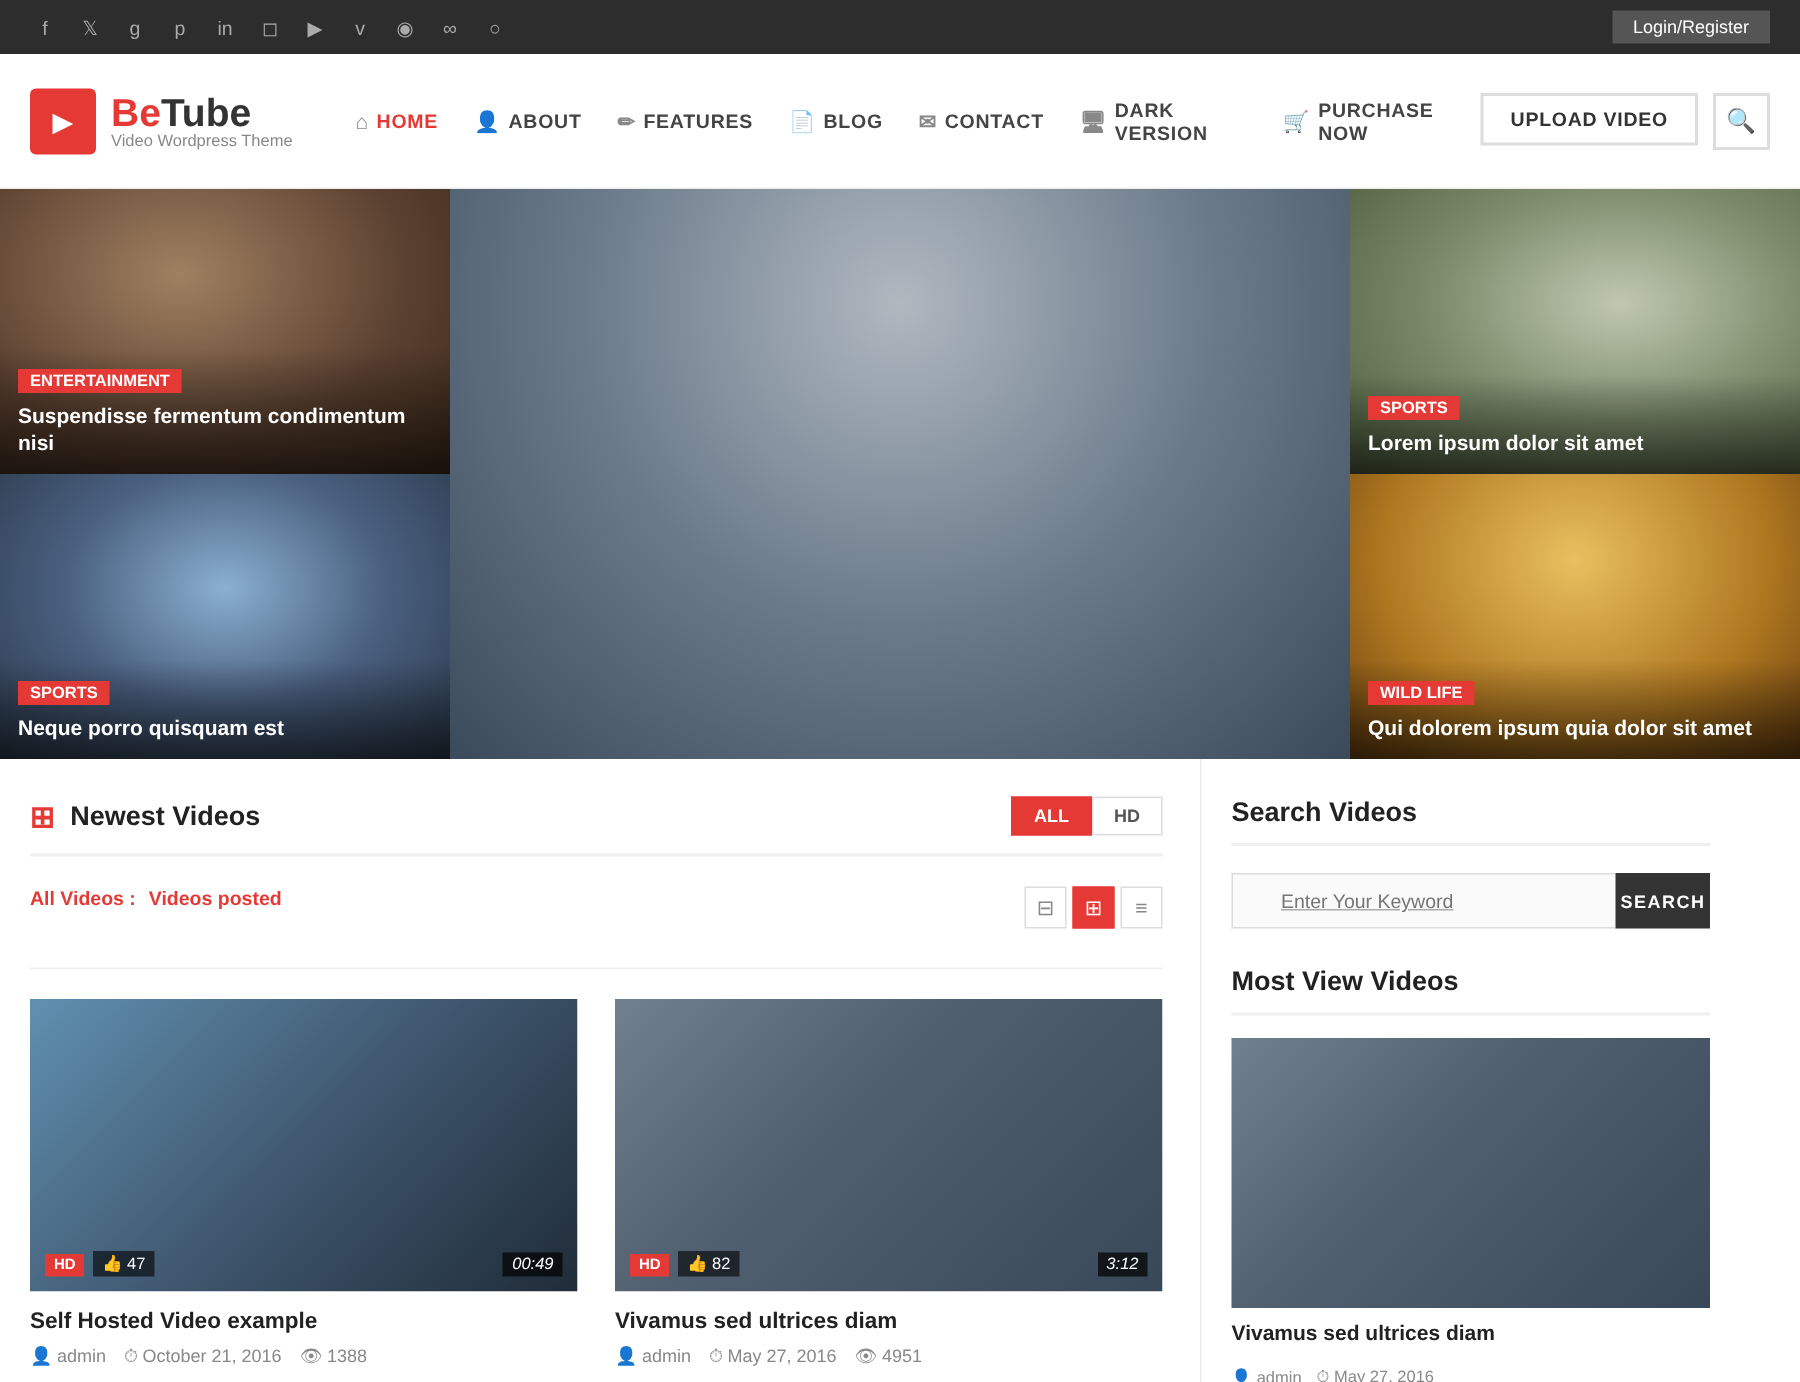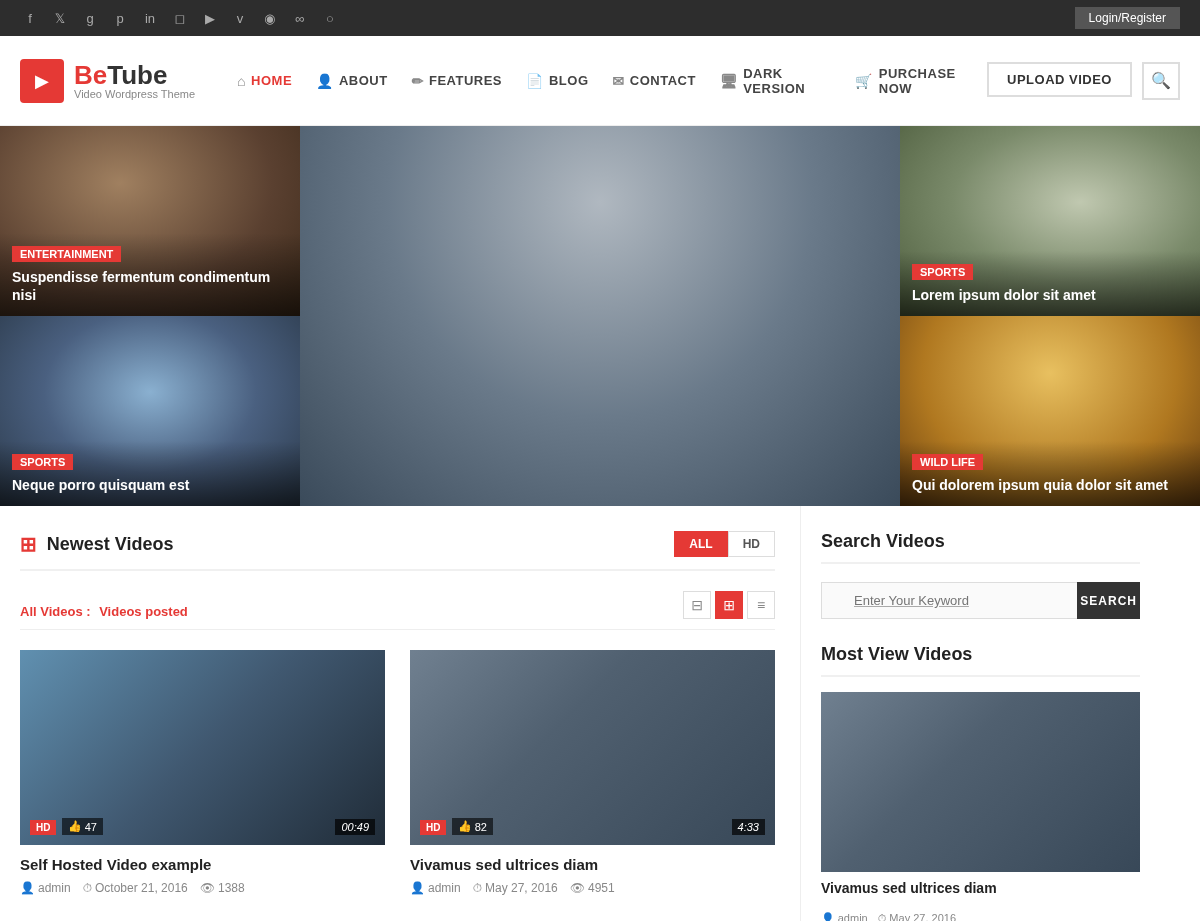--- a/index.html
+++ b/index.html
@@ -230,23 +230,23 @@
     .filter-btn.active {
       background: #e53935;
       color: #fff;
       border-color: #e53935;
     }
 
     
     .videos-subheader {
       display: flex;
       justify-content: space-between;
-      align-items: flex-end;
+      align-items: flex-start;
       margin-bottom: 20px;
-      padding-bottom: 10px;
+      padding-bottom: 26px;
       border-bottom: 1px solid #eee;
     }
     .videos-label { font-size: 13px; color: #333; }
     .videos-label span { color: #e53935; font-weight: 600; }
     .view-toggles { display: flex; gap: 4px; }
     .view-toggle {
       width: 28px;
       height: 28px;
       display: flex;
       align-items: center;
@@ -556,21 +556,21 @@
       </div>
 
       <div class="video-card">
         <div class="video-thumb">
           <div class="video-thumb-bg thumb-car"></div>
           <div class="badge-hd">HD</div>
           <div class="badge-likes">
             <span>👍</span>
             <span>82</span>
           </div>
-          <div class="badge-duration">4:33</div>
+          <div class="badge-duration">3:12</div>
         </div>
         <div class="video-title">Vivamus sed ultrices diam</div>
         <div class="video-meta">
           <span>👤 <span>admin</span></span>
           <span>⏱ <span>May 27, 2016</span></span>
           <span>👁 <span>4951</span></span>
         </div>
       </div>
     </div>
   </div>

